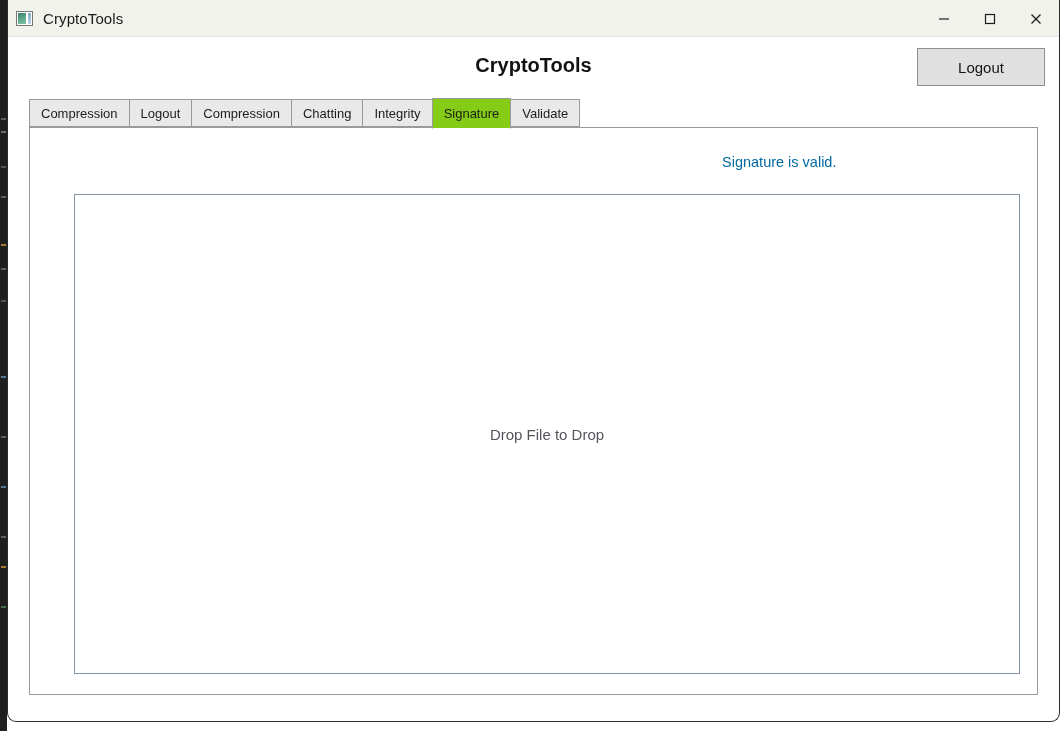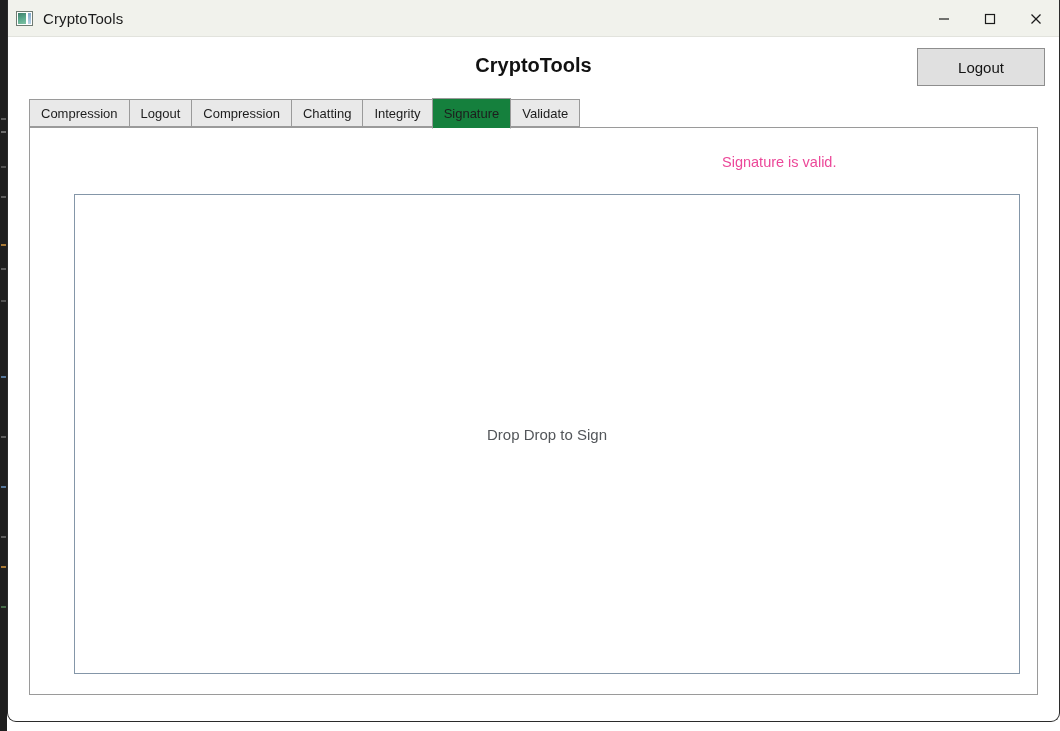--- a/index.html
+++ b/index.html
@@ -144,21 +144,21 @@
     font-size: 13px;
     color: #1d1d1d;
     background: #e9e9e9;
     border: 1px solid #9a9a9a;
     border-right: none;
     cursor: pointer;
     white-space: nowrap;
   }
   .tab:last-child { border-right: 1px solid #9a9a9a; }
   .tab.selected {
-    background: #15803d;
+    background: #84cc16;
     height: 31px;
     margin-bottom: -2px;
     border-bottom: 1px solid #ffffff;
     position: relative;
     z-index: 4;
     border-right: 1px solid #9a9a9a;
   }
   .tab.selected + .tab { border-left: none; }
 
   
@@ -263,22 +263,22 @@
       <div class="tab">Compression</div>
       <div class="tab">Logout</div>
       <div class="tab">Compression</div>
       <div class="tab">Chatting</div>
       <div class="tab">Integrity</div>
       <div class="tab selected">Signature</div>
       <div class="tab">Validate</div>
     </div>
 
   <div id="content-panel">
-    <div id="status-message" class="centered-right" style="color: #ec4899;">Signature is valid.</div>
+    <div id="status-message" class="centered-right" style="color: #0369a1;">Signature is valid.</div>
 
     <div id="dropzone-row">
         <div class="dropzone">
-          <div class="dropzone-label">Drop Drop to Sign</div>
+          <div class="dropzone-label">Drop File to Drop</div>
         </div>
       </div>
   </div>
 
 </div>
 
 </body></html>

